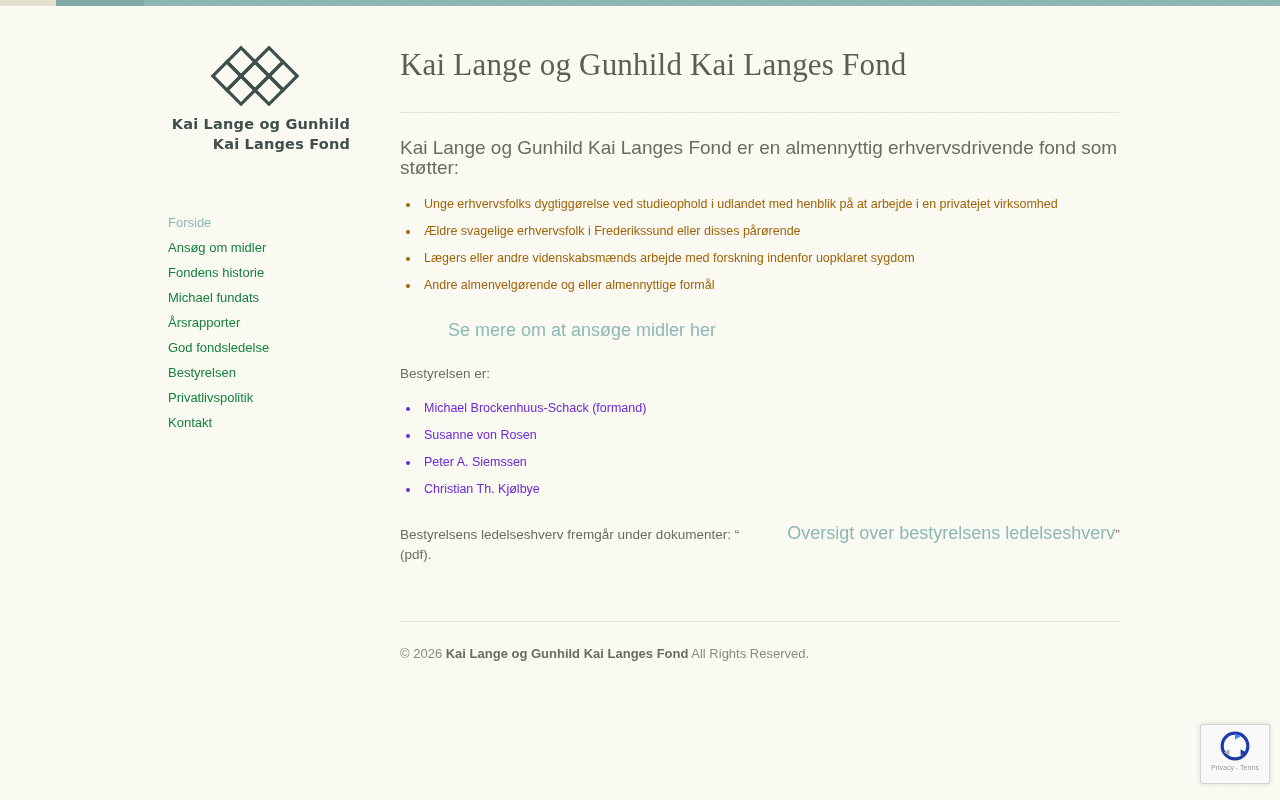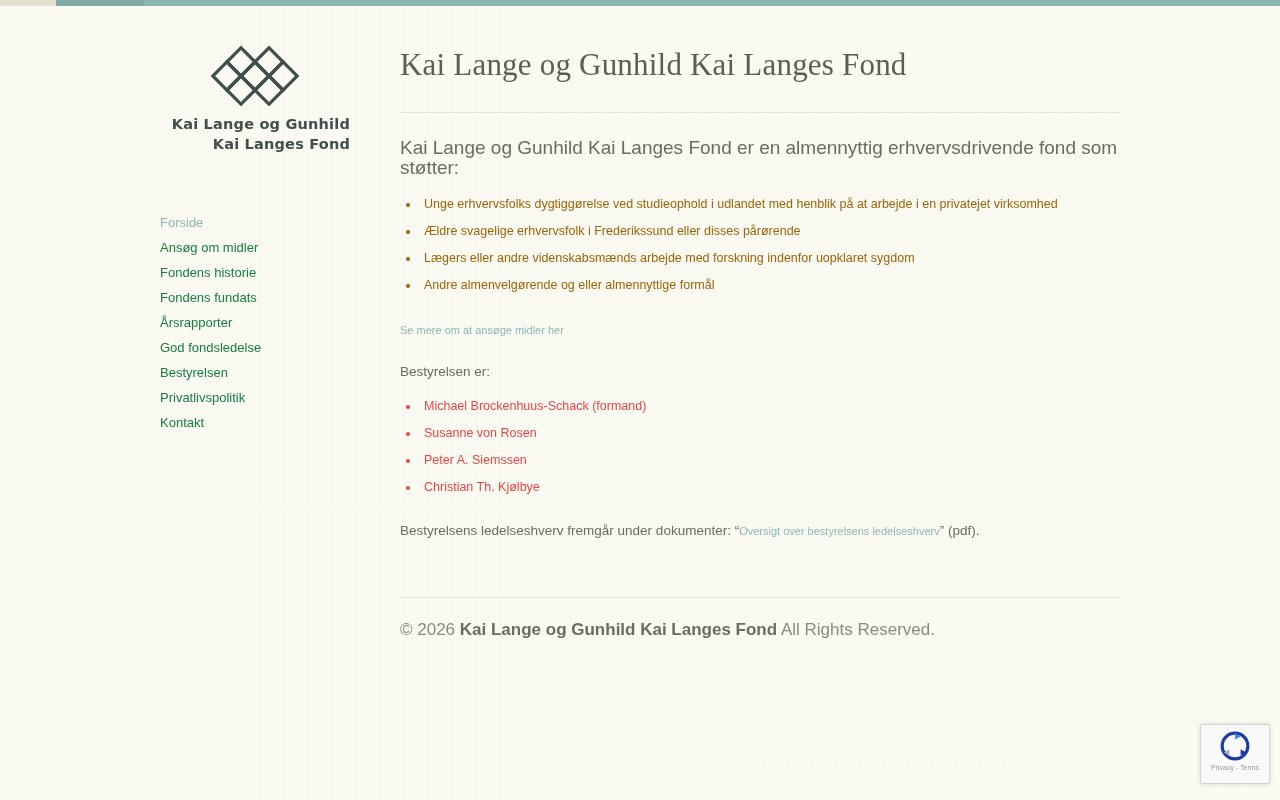--- a/index.html
+++ b/index.html
@@ -80,21 +80,21 @@
     font-weight: bold;
     font-size: 14.5px;
     line-height: 20px;
     color: #3f4f4c;
     letter-spacing: 0.2px;
   }
   .nav {
     margin-top: 56px;
     list-style: none;
     padding: 0;
-    margin-left: 0;
+    margin-left: 8px;
   }
   .nav li {
     font-size: 13px;
     line-height: 25px;
     color: #15803d;
     cursor: pointer;
   }
   .nav li.active {
     color: #8cb8b4;
   }
@@ -134,48 +134,49 @@
   ul.bullets li {
     font-size: 12.5px;
     line-height: 16px;
     color: #a16207;
     margin-bottom: 11px;
     padding-left: 4px;
   }
   a.link {
     color: #8cb8b4;
     text-decoration: none;
-    font-size: 11px;
+    font-size: 18px;
+    margin-left: 48px;
   }
 
   p.block {
     font-size: 13.5px;
     line-height: 20px;
     color: #6b6b62;
     margin: 22px 0 0 0;
   }
   ul.names {
     margin: 16px 0 0 0;
     padding-left: 20px;
     list-style: disc;
   }
   ul.names li {
     font-size: 12.5px;
     line-height: 16px;
-    color: #ef4444;
+    color: #6d28d9;
     margin-bottom: 11px;
     padding-left: 4px;
   }
   .footer-rule {
     border-top: 1px solid #e6e4d8;
     margin-top: 56px;
     width: 719px;
   }
   .copyright {
-    font-size: 17px;
+    font-size: 13px;
     line-height: 18px;
     color: #8a8a80;
     margin-top: 23px;
   }
   .copyright b {
     color: #6b6b62;
     font-weight: bold;
   }
 
   
@@ -233,21 +234,21 @@
       <div class="logo-text">
         <div>Kai Lange og Gunhild</div>
         <div>Kai Langes Fond</div>
       </div>
     </div>
 
     <ul class="nav">
       <li class="active">Forside</li>
       <li>Ansøg om midler</li>
       <li>Fondens historie</li>
-      <li>Fondens fundats</li>
+      <li>Michael fundats</li>
       <li>Årsrapporter</li>
       <li>God fondsledelse</li>
       <li>Bestyrelsen</li>
       <li>Privatlivspolitik</li>
       <li>Kontakt</li>
     </ul>
   </div>
 
   <div class="content">
     <h1 class="page-title">Kai Lange og Gunhild Kai Langes Fond</h1>

